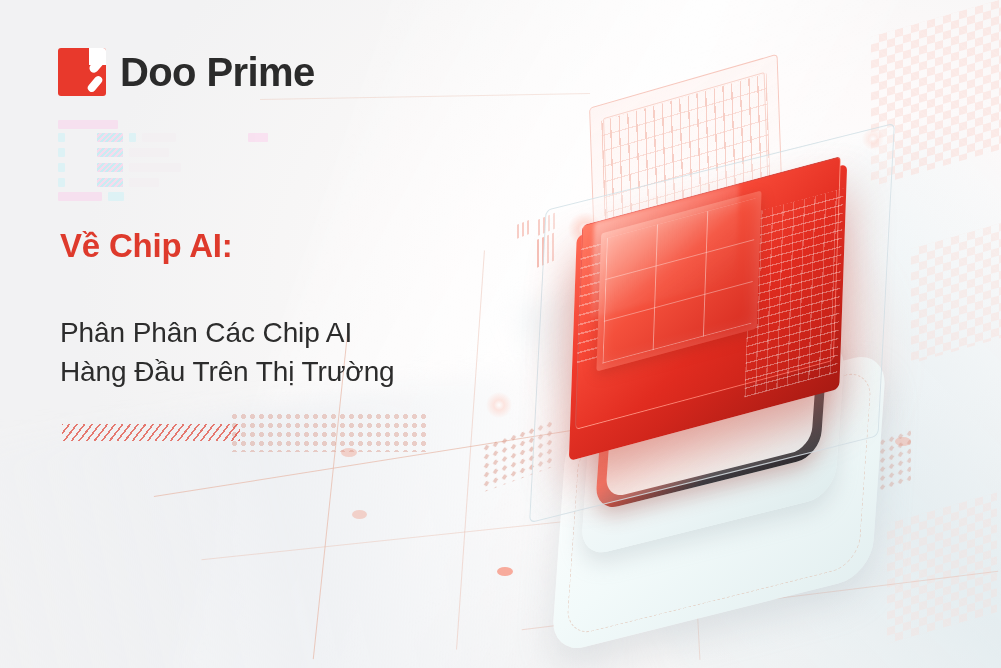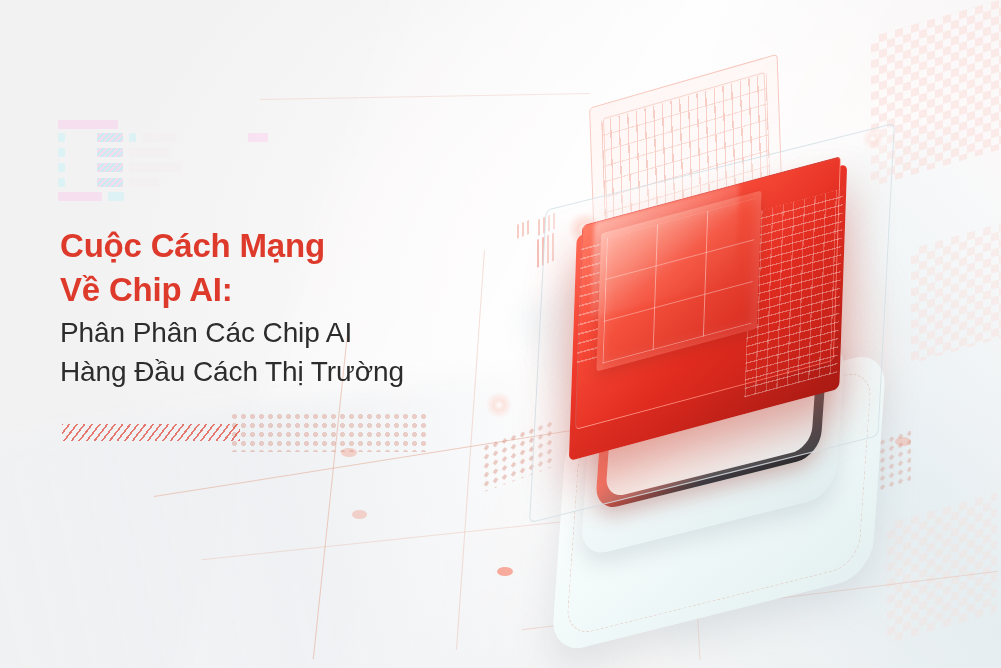--- a/index.html
+++ b/index.html
@@ -358,25 +358,32 @@
 
     <div class="chip-body"></div>
     <div class="chip-top"></div>
     <div class="chip-traces"></div>
     <div class="chip-pins"></div>
     <div class="chip-die"></div>
     <div class="chip-grid"></div>
     <div class="chip-gloss"></div>
   </div>
 
+  <div class="logo-wrap">
+    <div class="logo-mark">
+      <span class="notch"></span>
+      <span class="slash-a"></span>
+      <span class="slash-b"></span>
+    </div>
+    <div class="logo-text">Doo Prime</div>
+  </div>
 
   <div class="headline">
-    <div>Cuộc Cách Mạng</div>
     <div>Về Chip AI:</div>
   </div>
 
   <div class="subhead">
     <div>Phân Phân Các Chip AI</div>
-    <div>Hàng Đầu Cách Thị Trường</div>
+    <div>Hàng Đầu Trên Thị Trường</div>
   </div>
 
 
 </div>
 
 </body></html>

